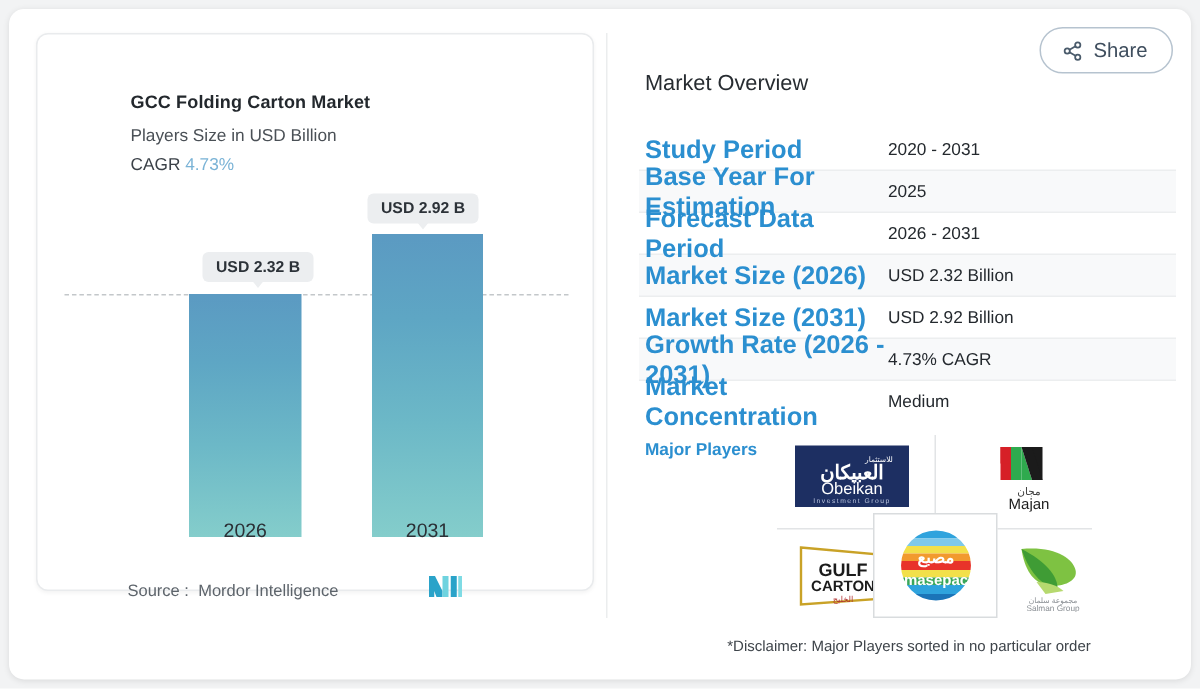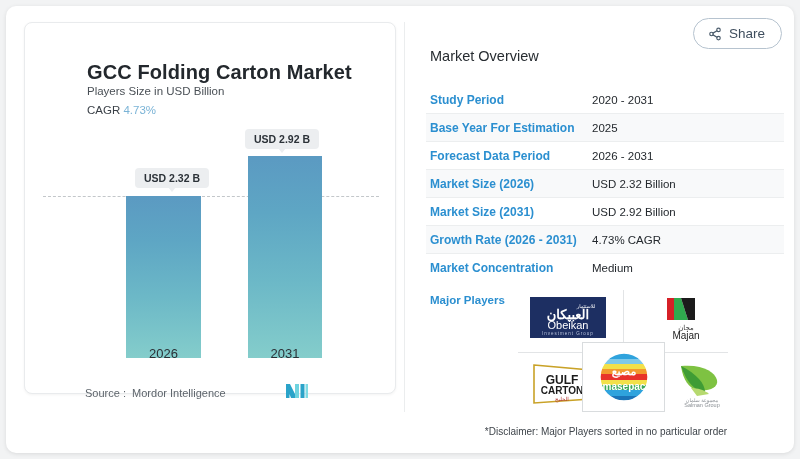--- a/index.html
+++ b/index.html
@@ -63,21 +63,21 @@
     background: #ffffff;
     border: 1px solid #e9ebed;
     border-radius: 8px;
     box-sizing: border-box;
     box-shadow: 0 1px 3px rgba(0,0,0,0.05);
   }
   .chart-title {
     position: absolute;
     left: 62px;
     top: 38px;
-    font-size: 20px;
+    font-size: 12px;
     font-weight: bold;
     color: #23282d;
     letter-spacing: 0.1px;
   }
   .chart-subtitle {
     position: absolute;
     left: 62px;
     top: 62px;
     font-size: 11.5px;
     color: #4a5056;
@@ -209,21 +209,21 @@
     align-items: center;
     height: 28px;
     border-bottom: 1px solid #eceeef;
     box-sizing: border-box;
   }
   .trow.alt { background: #f8f9fa; }
   .trow.last { border-bottom: none; }
   .tkey {
     width: 166px;
     padding-left: 4px;
-    font-size: 12px;
+    font-size: 17px;
     font-weight: bold;
     color: #2b8fd0;
     box-sizing: border-box;
   }
   .tval {
     font-size: 11.5px;
     color: #24292e;
   }
 
   

